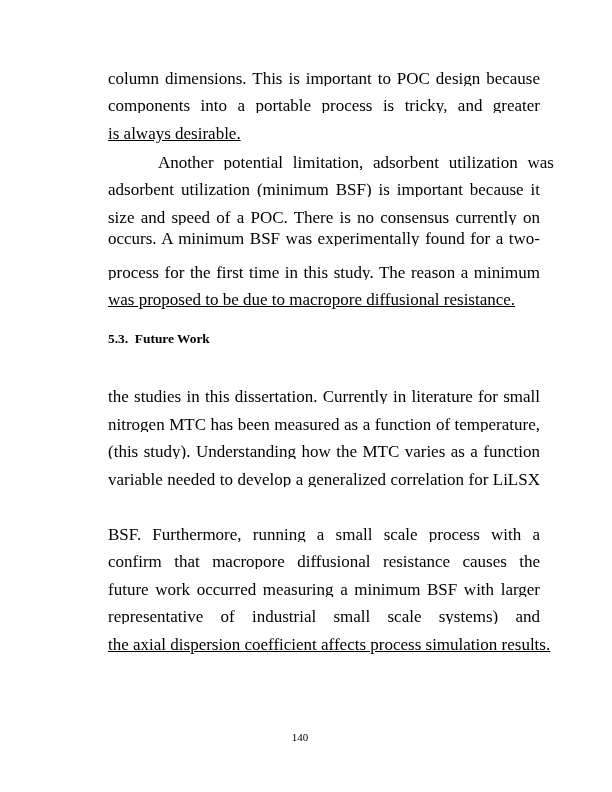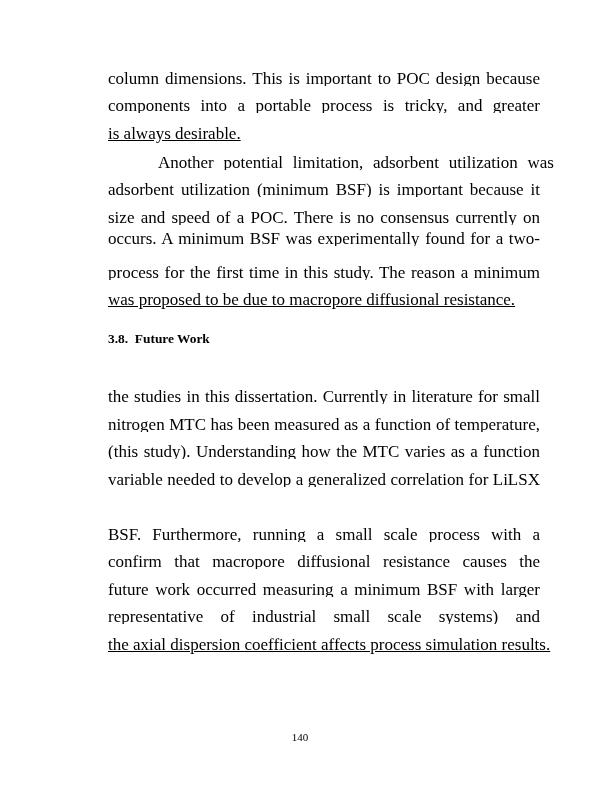--- a/index.html
+++ b/index.html
@@ -23,21 +23,21 @@
   <div class="line just" style="top:99px">components into a portable process is tricky, and greater flexibility in column dimensions</div>
   <div class="line left" style="top:127px">is always desirable.</div>
 
   <div class="line just indent" style="top:156px">Another potential limitation, adsorbent utilization was also studied.  A limit on</div>
   <div class="line just" style="top:183px">adsorbent utilization (minimum BSF) is important because it represents the limit on the</div>
   <div class="line just" style="top:211px">size and speed of a POC.  There is no consensus currently on why a minimum BSF</div>
   <div class="line just" style="top:232px">occurs.  A minimum BSF was experimentally found for a two-column small scale PSA</div>
   <div class="line just" style="top:266px">process for the first time in this study.   The reason a minimum BSF occurred in this work</div>
   <div class="line left" style="top:293px">was proposed to be due to macropore diffusional resistance.</div>
 
-  <div class="heading" style="top:331px"><span>3.8.</span><span>&nbsp;&nbsp;</span><span>Future Work</span></div>
+  <div class="heading" style="top:331px"><span>5.3.</span><span>&nbsp;&nbsp;</span><span>Future Work</span></div>
 
   <div class="line just" style="top:390px">the studies in this dissertation.  Currently in literature for small LiLSX particles, a</div>
   <div class="line just" style="top:418px">nitrogen MTC has been measured as a function of temperature, pressure, and velocity</div>
   <div class="line just" style="top:445px">(this study).  Understanding how the MTC varies as a function of particle size is the last</div>
   <div class="line just" style="top:473px">variable needed to develop a generalized correlation for LiLSX particles.  Shrinking</div>
   <div class="line just" style="top:528px">BSF.  Furthermore, running a small scale process with a different particle size would help</div>
   <div class="line just" style="top:555px">confirm that macropore diffusional resistance causes the minimum BSF.  Other possible</div>
   <div class="line just" style="top:583px">future work occurred measuring a minimum BSF with larger diameter columns (more</div>
   <div class="line left" style="top:638px">the axial dispersion coefficient affects process simulation results.</div>
   <div class="line just" style="top:610px">representative of industrial small scale systems) and demonstrating how the estimation of</div>

